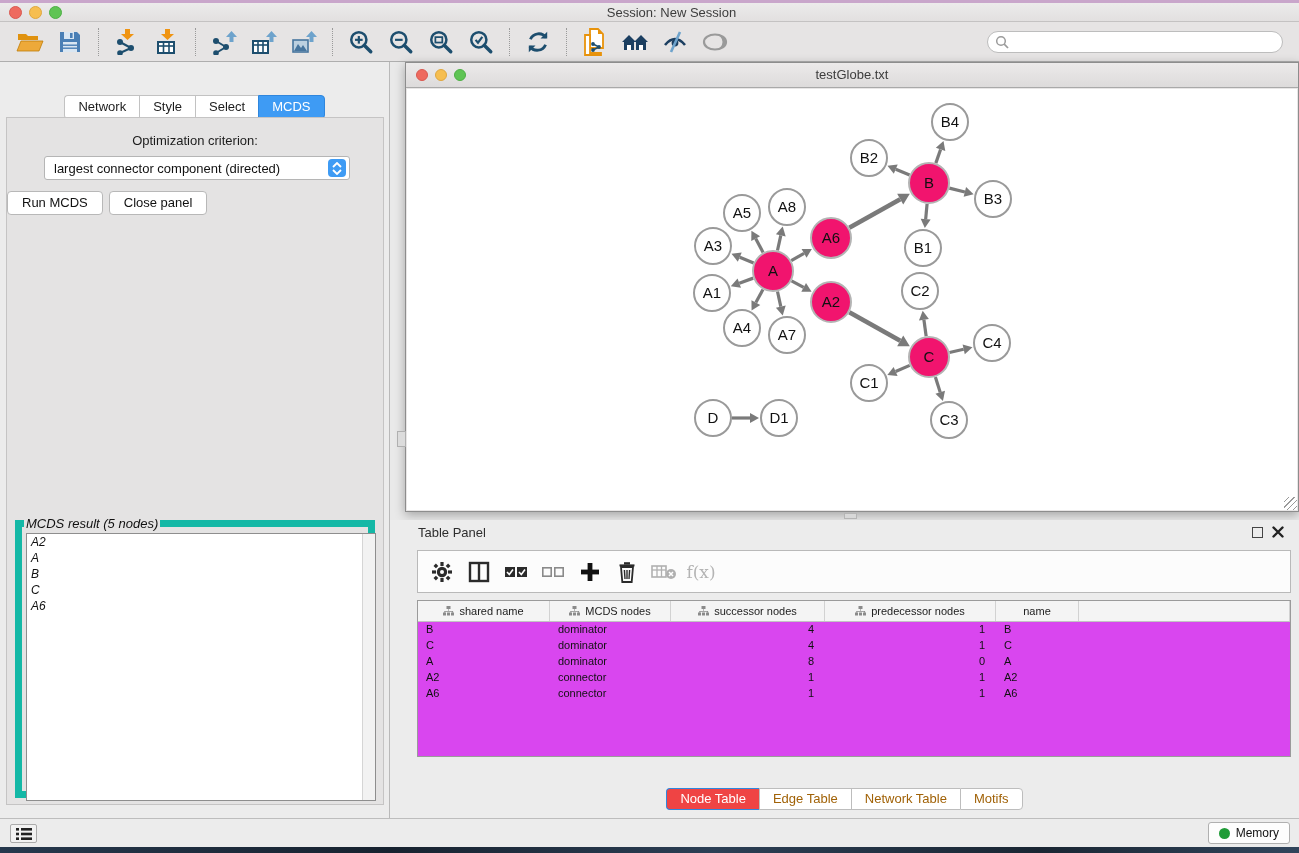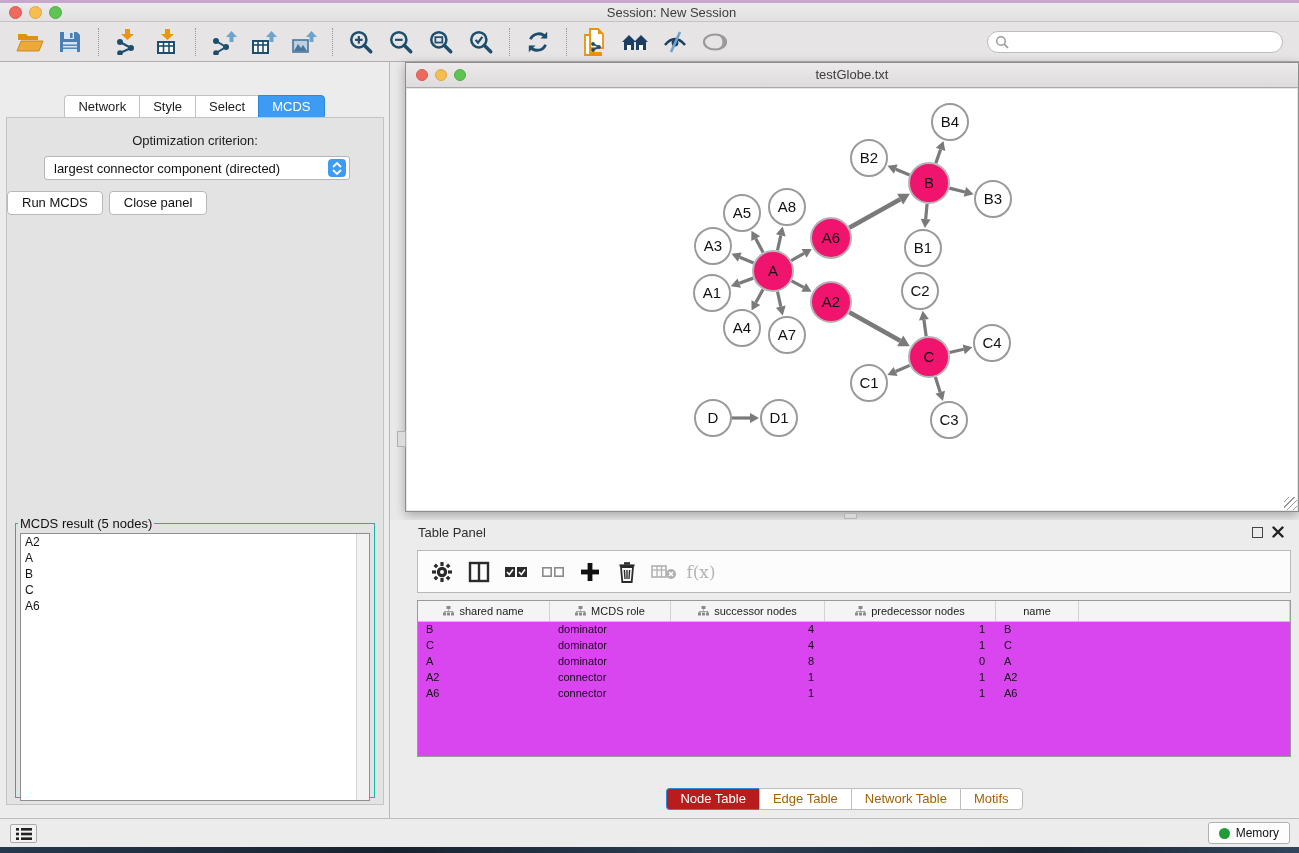--- a/index.html
+++ b/index.html
@@ -36,21 +36,21 @@
   .cp-tab { font-size:13px; color:#1c1c1c; background:#fff; border:1px solid #c2c2c2; border-right:none; padding:3px 13px 4px; cursor:default; }
   .cp-tab:first-child { border-radius:4px 0 0 4px; }
   .cp-tab:last-child { border-radius:0 4px 4px 0; border-right:1px solid #c2c2c2; }
   .cp-tab.active { background:#3e9bf4; border-color:#2f86dd; color:#fff; }
   #cp-body { position:absolute; left:6px; top:55px; width:378px; height:688px; background:#e4e3e3; border:1px solid #c5c4c4; }
   #opt-label { position:absolute; left:0; top:15px; width:100%; text-align:center; font-size:13px; color:#1c1c1c; }
   #criterion-select { position:absolute; left:37px; top:38px; width:306px; height:24px; background:#fff; border:1px solid #b5b5b5; border-radius:3px; font-size:13px; color:#111; display:flex; align-items:center; padding-left:9px; }
   #criterion-stepper { position:absolute; right:3px; top:2px; width:18px; height:18px; background:#3e9bf4; border-radius:4px; display:flex; flex-direction:column; align-items:center; justify-content:center; gap:1px; }
   .btn-row { position:absolute; left:0; top:73px; width:100%; display:flex; gap:6px; }
   .mac-btn { background:#fff; border:1px solid #b8b8b8; border-radius:4px; font-size:13px; color:#111; padding:3px 14px 4px; font-family:"Liberation Sans",sans-serif; }
-  #result-fieldset { position:absolute; left:8px; top:398px; width:360px; height:282px; border:1px solid #14b8a6; }
+  #result-fieldset { position:absolute; left:8px; top:398px; width:360px; height:282px; border:7px solid #14b8a6;font-style:italic; }
   #result-legend { font-size:13px; color:#111; padding:0 2px; margin-left:2px; }
   #result-list { position:absolute; left:4px; top:2px; width:350px; height:268px; background:#fff; border:1px solid #8e8e8e; font-size:12px; color:#111; overflow:hidden; }
   .result-item { padding:1px 4px 0; line-height:15px; }
   #result-scroll { position:absolute; right:0; top:0; width:13px; height:100%; background:#f2f2f2; border-left:1px solid #d5d5d5; }
 
   
   #network-window { left:405px; top:62px; width:894px; height:450px; background:#e8e6e6; border:1px solid #8d8d8d; box-shadow:0 3px 10px rgba(0,0,0,.30); }
   #nw-titlebar { position:absolute; left:0; top:0; width:100%; height:25px; background:linear-gradient(#eceaea,#dddbdb); border-bottom:1px solid #a9a9a9; }
   #nw-titlebar .lights { position:absolute; left:10px; top:6px; display:flex; gap:7px; }
   #nw-title { width:100%; text-align:center; font-size:13px; color:#3d3d3d; line-height:24px; }
@@ -73,21 +73,21 @@
   #node-table { position:absolute; left:27px; top:80px; width:874px; height:157px; background:#d946ef; border:1px solid #9a9a9a; font-size:11px; color:#111; }
   #nt-header { display:grid; grid-template-columns:132px 121px 154px 171px 83px 1fr; background:#f4f4f4; border-bottom:1px solid #c3c3c3; height:21px; }
   .th { display:flex; align-items:center; justify-content:center; gap:5px; border-right:1px solid #d2d2d2; font-size:11px; color:#1c1c1c; overflow:hidden; }
   .nt-row { display:grid; grid-template-columns:132px 121px 154px 171px 83px 1fr; height:16px; }
   .td { padding:1px 8px 0; white-space:nowrap; overflow:hidden; }
   .td.num { text-align:right; padding-right:11px; }
   #tp-tabs { position:absolute; left:0; top:268px; width:100%; display:flex; justify-content:center; }
   .tp-tab { font-size:13px; color:#a16207; background:#fff; border:1px solid #bdbdbd; border-right:none; padding:2px 13px 3px; }
   .tp-tab:first-child { border-radius:4px 0 0 4px; }
   .tp-tab:last-child { border-radius:0 4px 4px 0; border-right:1px solid #bdbdbd; }
-  .tp-tab.active { background:#b91c1c; border-color:#2f86dd; color:#fff; }
+  .tp-tab.active { background:#ef4444; border-color:#2f86dd; color:#fff; }
 
   
   #statusbar { left:0; top:818px; width:1299px; height:29px; background:#ececec; border-top:1px solid #bdbdbd; }
   #tasks-btn { position:absolute; left:10px; top:5px; width:27px; height:19px; background:#f2f2f2; border:1px solid #ababab; border-radius:2px; display:flex; align-items:center; justify-content:center; }
   #memory-btn { position:absolute; right:9px; top:3px; height:22px; background:#fdfdfd; border:1px solid #b0b0b0; border-radius:3px; display:flex; align-items:center; gap:6px; padding:0 10px; font-size:12px; color:#111; }
   #memory-dot { width:11px; height:11px; border-radius:50%; background:#1f9b37; }
   #desktop-strip { left:0; top:847px; width:1299px; height:6px; background:linear-gradient(90deg,#26384d,#17222f 30%,#2c3f55 55%,#1a2633 80%,#31455c); }
 
   svg { display:block; }
 </style>
@@ -535,21 +535,21 @@
             <svg width="11" height="10" viewBox="0 0 11 10">
               <g fill="#8a8a8a">
                 <rect x="3.5" y="0" width="4" height="3"></rect>
                 <rect x="0" y="6.5" width="3" height="3"></rect>
                 <rect x="4" y="6.5" width="3" height="3"></rect>
                 <rect x="8" y="6.5" width="3" height="3"></rect>
                 <path d="M5.2 3v2H1.3v1.7h.9V5.8h7v.9h.9V5H5.8V3z"></path>
               </g>
             </svg>
           </span>
-          <span>MCDS role</span>
+          <span>MCDS nodes</span>
         </div>
         <div class="th">
           <span>
             <svg width="11" height="10" viewBox="0 0 11 10">
               <g fill="#8a8a8a">
                 <rect x="3.5" y="0" width="4" height="3"></rect>
                 <rect x="0" y="6.5" width="3" height="3"></rect>
                 <rect x="4" y="6.5" width="3" height="3"></rect>
                 <rect x="8" y="6.5" width="3" height="3"></rect>
                 <path d="M5.2 3v2H1.3v1.7h.9V5.8h7v.9h.9V5H5.8V3z"></path>

